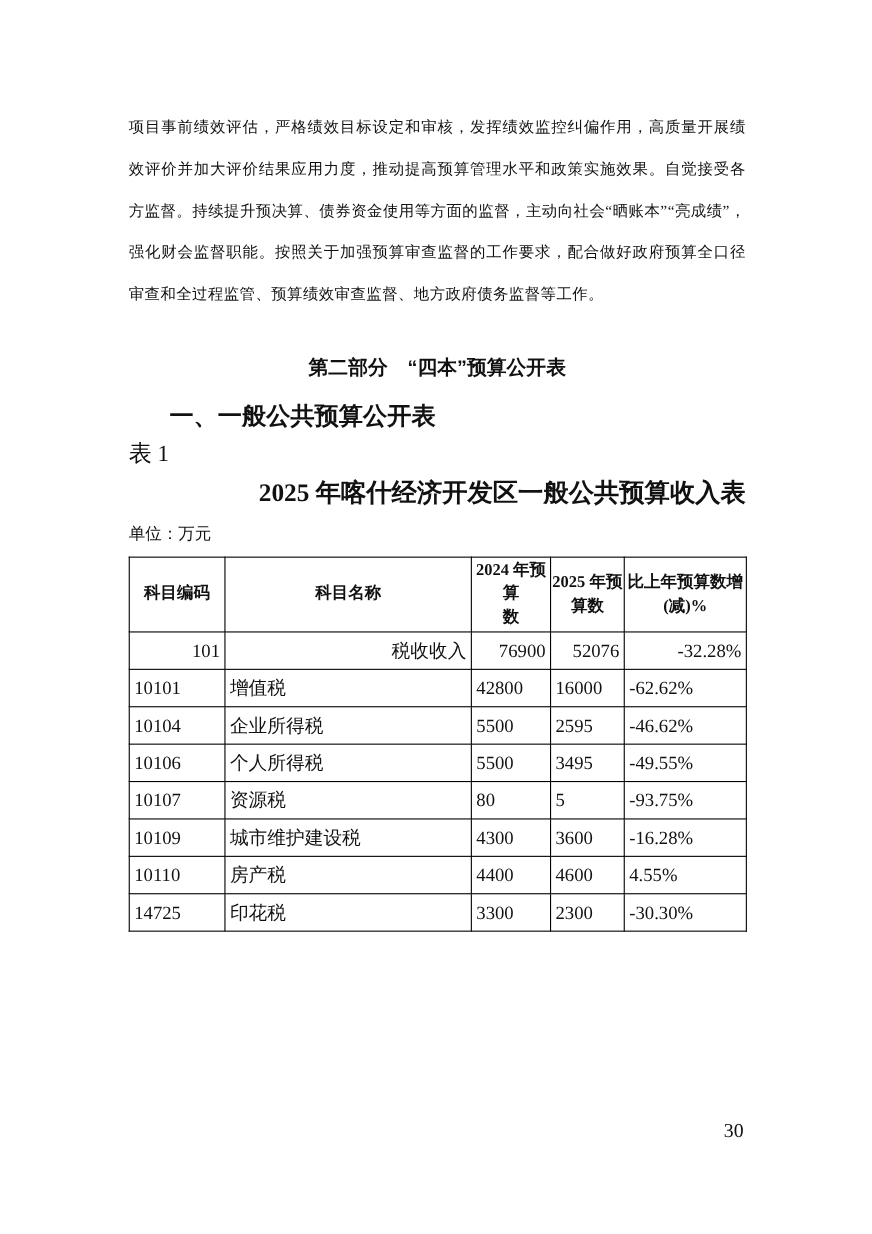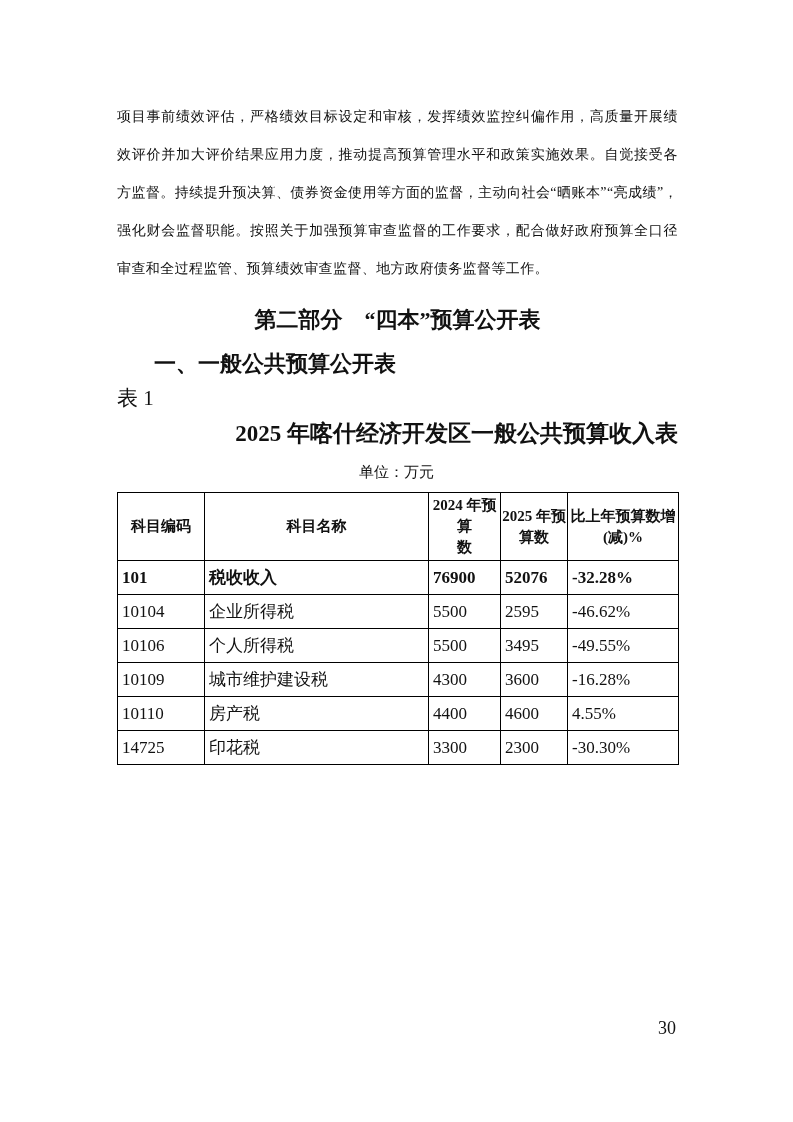--- a/index.html
+++ b/index.html
@@ -21,24 +21,24 @@
   }
   .body-text {
     margin: 98px 0 0 0;
     font-size: 14px;
     line-height: 38px;
     text-align: justify;
     text-align-last: left;
     letter-spacing: 0.4px;
   }
   .section-heading {
-    margin-top: 17px;
-    font-family: Liberation Serif, serif;
-    font-weight: bold;
-    font-size: 22px;
+    margin-top: 31px;
+    font-family: Liberation Sans, sans-serif;
+    font-weight: bold;
+    font-size: 18px;
     line-height: 30px;
     text-align: center;
   }
   .sub-heading {
     margin-top: 14px;
     padding-left: 37px;
     font-weight: bold;
     font-size: 22px;
     line-height: 30px;
   }
@@ -51,21 +51,21 @@
     margin-top: 11px;
     font-weight: bold;
     font-size: 23px;
     line-height: 29px;
     text-align: right;
   }
   .unit-label {
     margin-top: 14px;
     font-size: 15px;
     line-height: 20px;
-    text-align: center;
+    text-align: left;
     padding-right: 2px;
   }
   table.budget-table {
     margin-top: 10px;
     border-collapse: collapse;
     table-layout: fixed;
     width: 561px;
   }
   .budget-table th, .budget-table td {
     border: 1.5px solid #000000;
@@ -81,21 +81,21 @@
     white-space: pre-line;
     padding: 2px 1px;
   }
   .budget-table td {
     height: 34px;
     font-size: 17px;
     line-height: 20px;
     text-align: left;
     padding: 2px 4px;
   }
-  .bold-row td { font-weight: bold; }
+  .bold-row td { font-weight: normal; text-align: right; }
   .page-number {
     position: absolute;
     top: 1016px;
     right: 117px;
     font-size: 18px;
     line-height: 24px;
   }
 </style>
 </head>
 <body>
@@ -136,34 +136,48 @@
     </thead>
     <tbody>
         <tr class="bold-row">
     <td>101</td>
     <td>税收收入</td>
     <td>76900</td>
     <td>52076</td>
     <td>-32.28%</td>
   </tr>
         <tr>
+    <td>10101</td>
+    <td>增值税</td>
+    <td>42800</td>
+    <td>16000</td>
+    <td>-62.62%</td>
+  </tr>
+        <tr>
     <td>10104</td>
     <td>企业所得税</td>
     <td>5500</td>
     <td>2595</td>
     <td>-46.62%</td>
   </tr>
         <tr>
     <td>10106</td>
     <td>个人所得税</td>
     <td>5500</td>
     <td>3495</td>
     <td>-49.55%</td>
   </tr>
         <tr>
+    <td>10107</td>
+    <td>资源税</td>
+    <td>80</td>
+    <td>5</td>
+    <td>-93.75%</td>
+  </tr>
+        <tr>
     <td>10109</td>
     <td>城市维护建设税</td>
     <td>4300</td>
     <td>3600</td>
     <td>-16.28%</td>
   </tr>
         <tr>
     <td>10110</td>
     <td>房产税</td>
     <td>4400</td>

